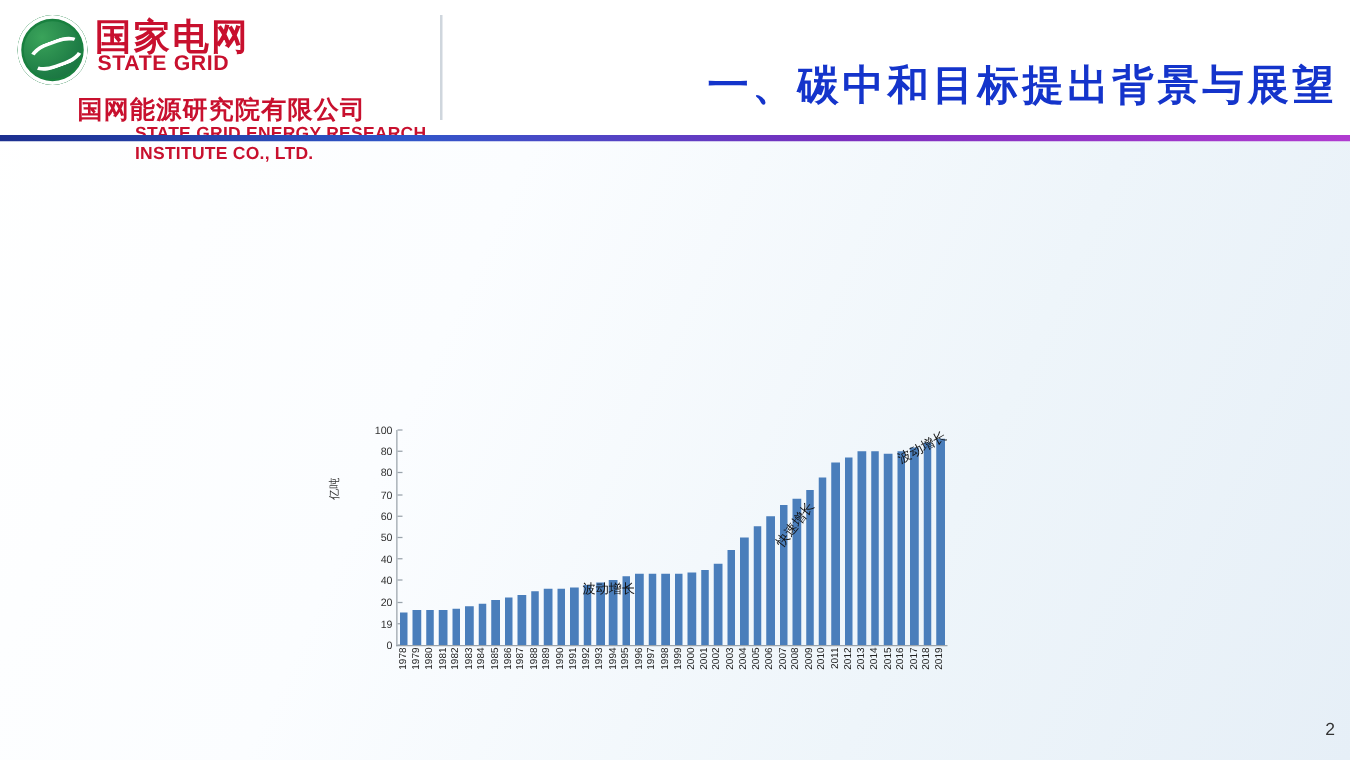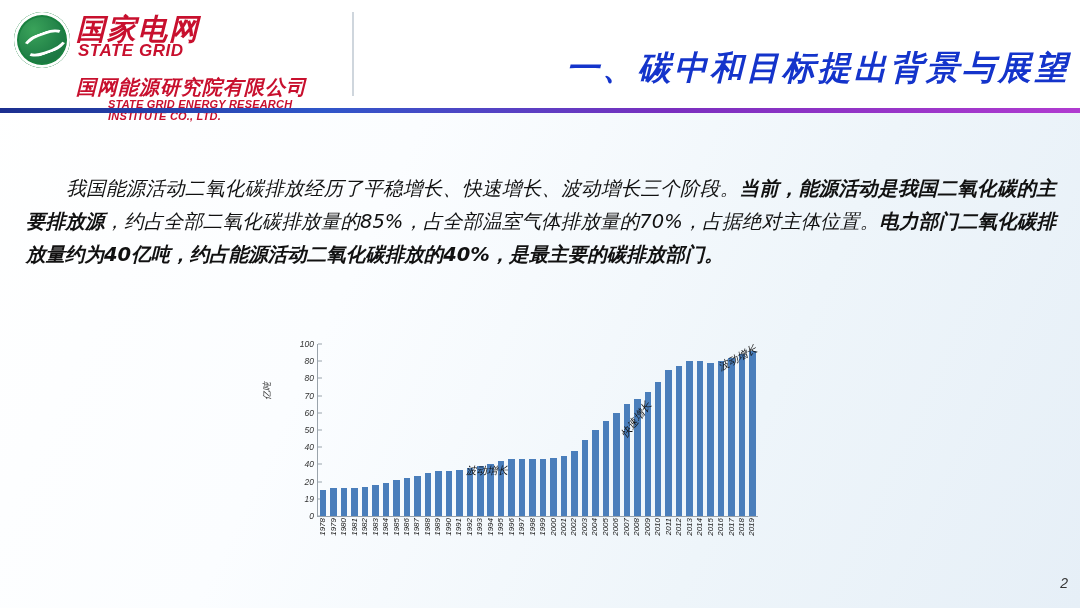--- a/index.html
+++ b/index.html
@@ -1,35 +1,35 @@
 <!DOCTYPE html>
 <html><head>
 <meta charset="utf-8">
 <style>
   html,body{margin:0;padding:0;}
   body{width:1080px;height:608px;overflow:hidden;font-family:"Liberation Sans","DejaVu Sans",sans-serif;background:#ffffff;}
   .slide{position:relative;width:1080px;height:608px;background:
       radial-gradient(ellipse at 20% 40%, #ffffff 0%, #f2f7fb 45%, #e8f1f8 100%);
-      overflow:hidden;font-style:italic;}
+      overflow:hidden;}
   .bgwash{position:absolute;inset:0;background:linear-gradient(115deg,#ffffff 0%,#fbfdff 35%,#eef5fa 70%,#e6eff7 100%);}
   
   .header{position:absolute;left:0;top:0;width:1080px;height:108px;background:#ffffff;}
   .logo-wrap{position:absolute;left:14px;top:8px;width:330px;height:96px;}
   .logo-mark{position:absolute;left:0;top:4px;width:56px;height:56px;border-radius:50%;
       background:radial-gradient(circle at 35% 32%, #3aa35a 0%, #1f7e46 55%, #14613a 100%);
       box-shadow:inset 0 0 0 3px #ffffff, inset 0 0 0 5px #19803f;}
   .logo-mark:after{content:"";position:absolute;left:8px;top:20px;width:40px;height:16px;
       border-radius:50%/60%;border:3px solid #ffffff;border-left-color:transparent;border-right-color:transparent;
       transform:rotate(-20deg);}
   .logo-cn{position:absolute;left:62px;top:2px;font-size:29px;font-weight:bold;color:#c8102e;letter-spacing:2px;
       font-family:"DejaVu Sans","Liberation Sans",sans-serif;}
   .logo-en{position:absolute;left:64px;top:34px;font-size:17px;font-weight:bold;color:#c8102e;letter-spacing:.5px;line-height:1.05;}
-  .logo-cn2{position:absolute;left:62px;top:66px;font-size:20px;font-weight:bold;color:#c8102e;letter-spacing:1px;
+  .logo-cn2{position:absolute;left:48px;top:66px;font-size:20px;font-weight:bold;color:#c8102e;letter-spacing:1px;
       font-family:"DejaVu Sans","Liberation Sans",sans-serif;text-align:center;}
-  .logo-en2{position:absolute;left:63px;top:90px;font-size:11px;font-weight:bold;color:#c8102e;letter-spacing:.2px;padding-left:31px;}
+  .logo-en2{position:absolute;left:63px;top:90px;font-size:14px;font-weight:bold;color:#c8102e;letter-spacing:.2px;padding-left:31px;}
   .vline{position:absolute;left:352px;top:12px;width:2px;height:84px;background:#cfd6dd;}
   .title-main{position:absolute;left:380px;top:46px;width:690px;text-align:right;padding-right:16px;
       font-size:33px;font-weight:bold;color:#1434CB;letter-spacing:3px;
       font-family:"DejaVu Sans","Liberation Sans",sans-serif;}
   .hrule{position:absolute;left:0;top:108px;width:1080px;height:5px;
       background:linear-gradient(90deg,#1c2f8f 0%,#2f56c9 30%,#7a2fbf 62%,#b03bd0 100%);}
   
   .sec-title{position:absolute;left:18px;top:128px;font-size:20px;font-weight:bold;color:#C00000;
       font-family:"DejaVu Sans","Liberation Sans",sans-serif;}
   .para{position:absolute;left:26px;top:172px;width:1030px;font-size:19.5px;line-height:33px;color:#111;
@@ -78,23 +78,20 @@
       <div class="logo-en">STATE GRID</div>
       <div class="logo-cn2">国网能源研究院有限公司</div>
       <div class="logo-en2">STATE GRID ENERGY RESEARCH INSTITUTE CO., LTD.</div>
     </div>
     <div class="vline"></div>
     <div class="title-main">一、碳中和目标提出背景与展望</div>
   </div>
   <div class="hrule"></div>
 
 
-  <div class="para">
-    <span class="indent"></span><span>我国能源活动二氧化碳排放经历了平稳增长、快速增长、波动增长三个阶段。</span><b>当前，能源活动是我国二氧化碳的主要排放源</b><span>，约占全部二氧化碳排放量的85%，占全部温室气体排放量的70%，占据绝对主体位置。</span><b>电力部门二氧化碳排放量约为40亿吨，约占能源活动二氧化碳排放的40%，是最主要的碳排放部门。</b>
-  </div>
 
   <div class="chart-area">
     <div class="ylab">亿吨</div>
     <div class="plot">
       <div id="yticks">
           <div class="ytick" style="top: 172px;">0</div>
           <div class="ytickline" style="top: 172px;"></div>
           <div class="ytick" style="top: 154.8px;">19</div>
           <div class="ytickline" style="top: 154.8px;"></div>
           <div class="ytick" style="top: 137.6px;">20</div>

